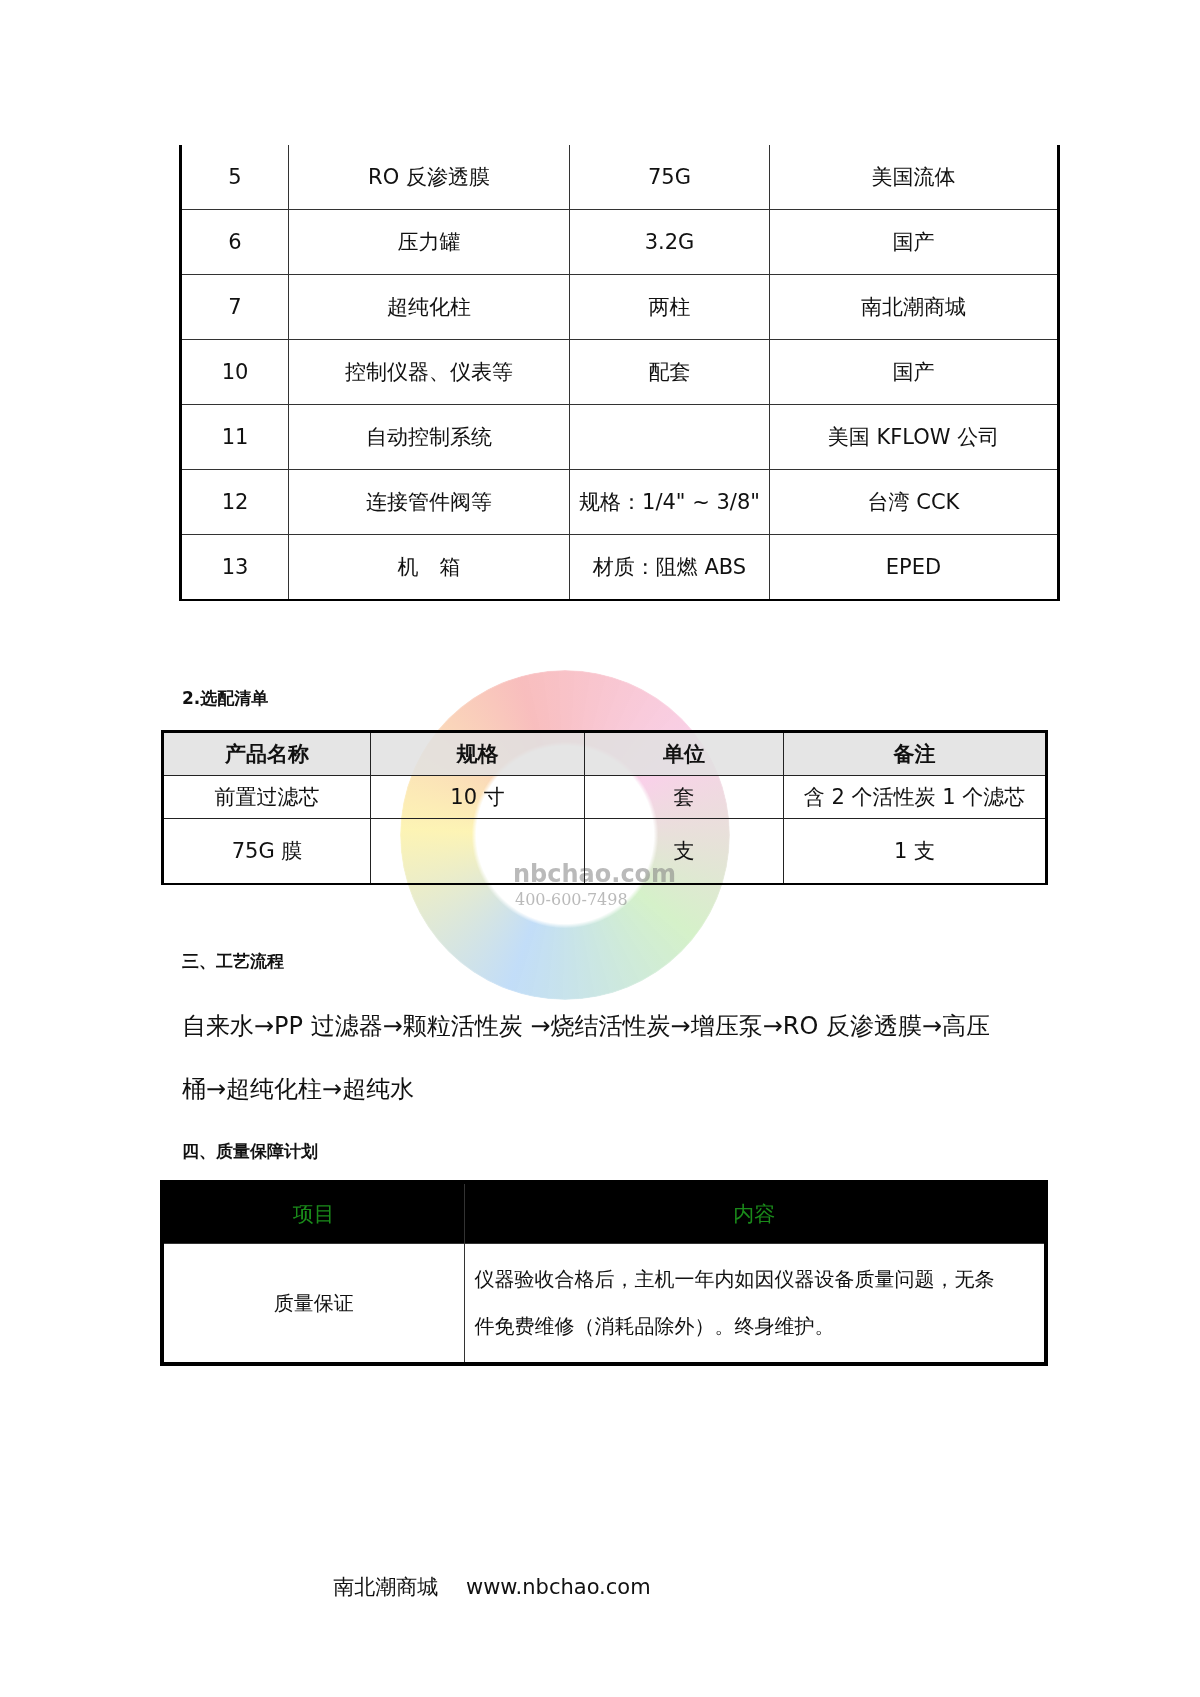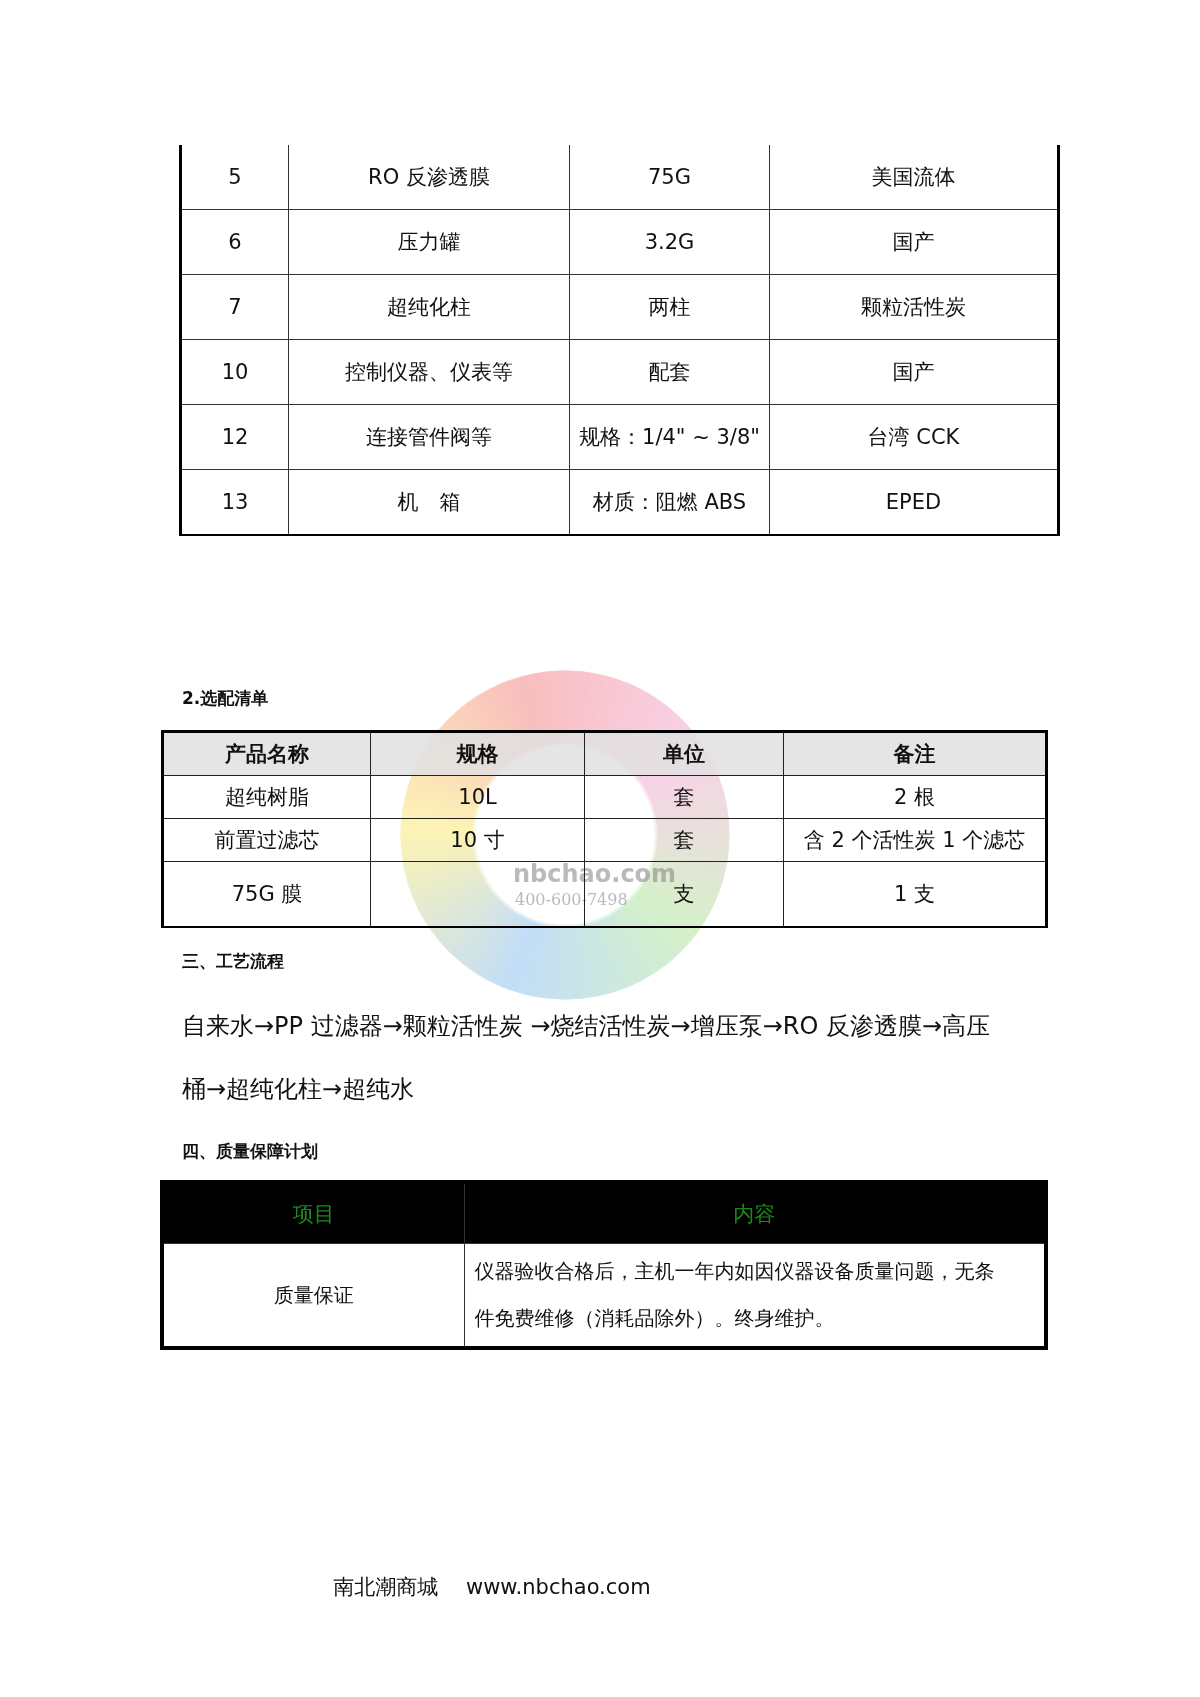--- a/index.html
+++ b/index.html
@@ -31,21 +31,21 @@
   #t2 { border:3px solid #000; border-bottom-width:2px; }
 
   .flow { left:182px; font-size:24px; }
 
   
   #t3 { left:160px; top:1180px; width:884px; border-collapse:collapse; table-layout:fixed; border:4px solid #000; }
   #t3 th { background:#000000; color:#1a8a1a; font-weight:normal; height:57px; font-size:21px;
            border:1.5px solid #333; font-family:"DejaVu Serif", serif; }
   #t3 td { border:1.5px solid #333; font-size:20px; font-family:"DejaVu Serif", serif; }
   #t3 td.item { text-align:center; height:96px; }
-  #t3 td.content { text-align:left; padding:4px 10px; line-height:47px; }
+  #t3 td.content { text-align:left; padding:12px 10px; line-height:47px; }
 
   .footer { left:0; width:984px; top:1573px; text-align:center; font-size:21px; }
 </style>
 </head>
 <body>
 
 <table id="t1" class="abs">
   <colgroup>
       <col style="width:108px">
       <col style="width:281px">
@@ -62,27 +62,33 @@
     <tr>
       <td>6</td>
       <td>压力罐</td>
       <td>3.2G</td>
       <td>国产</td>
     </tr>
     <tr>
       <td>7</td>
       <td>超纯化柱</td>
       <td>两柱</td>
-      <td>颗粒活性炭</td>
+      <td>南北潮商城</td>
     </tr>
     <tr>
       <td>10</td>
       <td>控制仪器、仪表等</td>
       <td>配套</td>
       <td>国产</td>
+    </tr>
+    <tr>
+      <td>11</td>
+      <td>自动控制系统</td>
+      <td></td>
+      <td>美国 KFLOW 公司</td>
     </tr>
     <tr>
       <td>12</td>
       <td>连接管件阀等</td>
       <td>规格：1/4" ~ 3/8"</td>
       <td>台湾 CCK</td>
     </tr>
     <tr>
       <td>13</td>
       <td>机　箱</td>
@@ -112,26 +118,20 @@
     </colgroup>
   <thead>
     <tr>
       <th>产品名称</th>
       <th>规格</th>
       <th>单位</th>
       <th>备注</th>
     </tr>
   </thead>
   <tbody>
-    <tr>
-      <td>超纯树脂</td>
-      <td>10L</td>
-      <td>套</td>
-      <td>2 根</td>
-    </tr>
     <tr>
       <td>前置过滤芯</td>
       <td>10 寸</td>
       <td>套</td>
       <td>含 2 个活性炭 1 个滤芯</td>
     </tr>
     <tr class="tall">
       <td>75G 膜</td>
       <td></td>
       <td>支</td>

